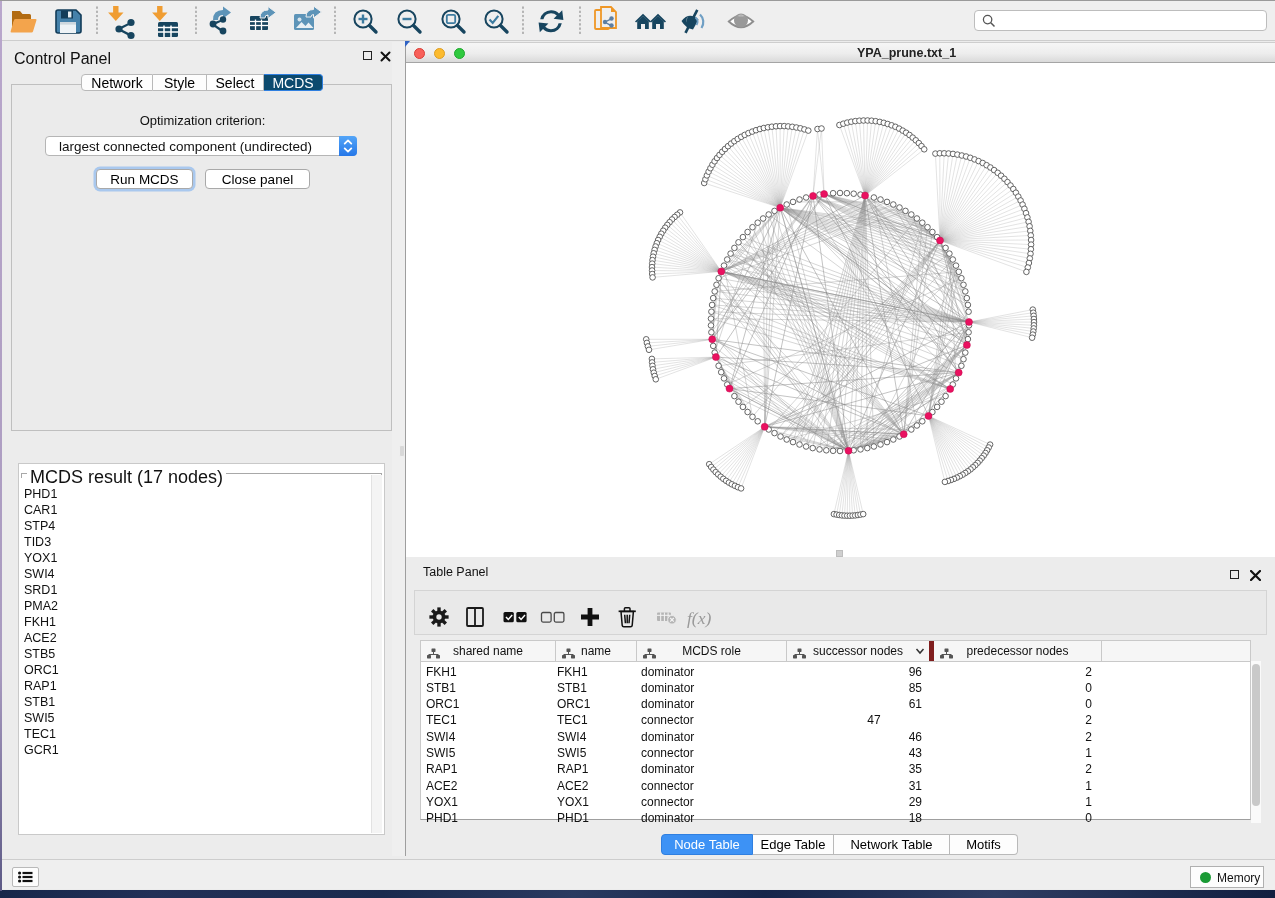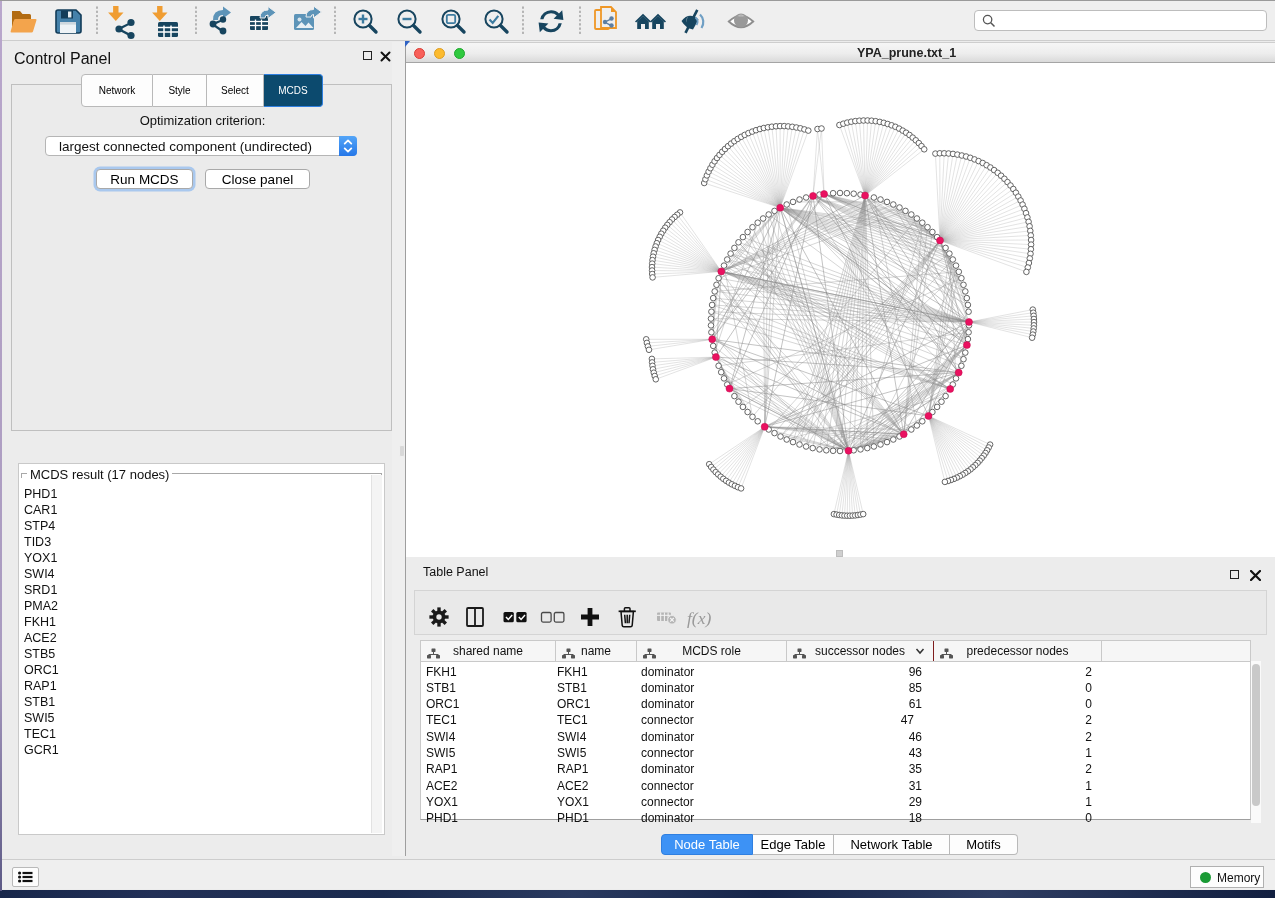--- a/index.html
+++ b/index.html
@@ -167,21 +167,21 @@
 
 <div class="abs" style="left:2px;top:42px;width:390px;height:814px;background:#ececec">
   <div class="abs" style="left:12px;top:8px;font-size:16px;color:#111">Control Panel</div>
   <div class="abs" style="left:361px;top:9px;width:9px;height:9px;border:1.6px solid #222"></div>
   <svg class="abs" style="left:378px;top:9px" width="11" height="11" viewBox="0 0 11 11">
       <path d="M1.5 1.5 L9.5 9.5 M9.5 1.5 L1.5 9.5" stroke="#111" stroke-width="2" stroke-linecap="round"></path>
     </svg>
 
   <div class="abs" style="left:9px;top:42px;width:381px;height:347px;background:#ebebeb;border:1px solid #bfbfbf"></div>
 
-  <div class="abs" style="left:79px;top:32px;height:33px;display:flex;font-size:10px">
+  <div class="abs" style="left:79px;top:32px;height:17px;display:flex;font-size:14px">
     <div style="width:72px;background:#fdfdfd;border:1px solid #b9b9b9;border-radius:4px 0 0 4px;display:flex;align-items:center;justify-content:center">Network</div>
     <div style="width:54px;background:#fdfdfd;border:1px solid #b9b9b9;border-left:none;display:flex;align-items:center;justify-content:center">Style</div>
     <div style="width:57px;background:#fdfdfd;border:1px solid #b9b9b9;border-left:none;display:flex;align-items:center;justify-content:center">Select</div>
     <div style="width:59px;background:#0c4a6e;border:1px solid #2f7fe0;border-left:none;border-radius:0 4px 4px 0;color:#fff;display:flex;align-items:center;justify-content:center">MCDS</div>
   </div>
   <div class="abs" style="left:0;top:71px;width:390px;text-align:center;font-size:13px;color:#111"><span style="margin-left:11px">Optimization criterion:</span></div>
 
   <div class="abs" style="left:43px;top:94px;width:312px;height:20px;background:#fff;border:1px solid #b5b5b5;border-radius:4px;font-size:13.5px;color:#111;line-height:19px;padding-left:13px">largest connected component (undirected)
     <div class="abs" style="right:-1px;top:-1px;width:18px;height:20px;background:linear-gradient(180deg,#53a5f8,#2577e8);border-radius:0 4px 4px 0">
       <svg width="18" height="20" viewBox="0 0 18 20" fill="none" stroke="#fff" stroke-width="1.8" stroke-linecap="round" stroke-linejoin="round">
@@ -191,21 +191,21 @@
     </div>
   </div>
 
   <div class="abs" style="left:94px;top:127px;width:97px;height:20px;background:#fff;border:1px solid #a9a9a9;border-radius:4px;box-shadow:0 0 0 2.5px #a9c8ee;font-size:13.5px;text-align:center;line-height:19px">Run MCDS</div>
   <div class="abs" style="left:203px;top:127px;width:105px;height:20px;background:#fff;border:1px solid #a9a9a9;border-radius:4px;font-size:13.5px;text-align:center;line-height:19px">Close panel</div>
 
   <div class="abs" style="left:16px;top:421px;width:367px;height:372px;background:#fff;border:1px solid #c9c9c9"></div>
   <div class="abs" style="left:19px;top:431px;width:361px;height:1px;background:#a8a8a8"></div>
   <div class="abs" style="left:19px;top:431px;width:1px;height:5px;background:#a8a8a8"></div>
   <div class="abs" style="left:379px;top:431px;width:1px;height:5px;background:#a8a8a8"></div>
-  <div class="abs" style="left:25px;top:425px;background:#fff;padding:0 3px;font-size:13px;color:#111">MCDS result (17 nodes)</div>
+  <div class="abs" style="left:25px;top:425px;background:#fff;padding:0 3px;font-size:18px;color:#111">MCDS result (17 nodes)</div>
   <div class="abs" style="left:369px;top:433px;width:11px;height:358px;background:#f4f4f4;border-left:1px solid #e2e2e2"></div>
   <div class="abs" style="left:22px;top:444px;font-size:12.5px;color:#111;line-height:16px">PHD1<br>CAR1<br>STP4<br>TID3<br>YOX1<br>SWI4<br>SRD1<br>PMA2<br>FKH1<br>ACE2<br>STB5<br>ORC1<br>RAP1<br>STB1<br>SWI5<br>TEC1<br>GCR1</div>
 </div>
 
 <div class="abs" style="left:392px;top:42px;width:13px;height:814px;background:#efefef"></div>
 <div class="abs" style="left:405px;top:42px;width:1px;height:814px;background:#9e9e9e"></div>
 <div class="abs" style="left:399px;top:445px;width:6px;height:12px;background:#d8d8d8;border:1px solid #efefef;border-radius:2px"></div>
 
 <div class="abs" style="left:406px;top:42px;width:869px;height:515px;background:#fff">
   <div class="abs" style="left:0;top:0;width:869px;height:21px;background:linear-gradient(180deg,#f6f6f6,#ededed 55%,#dadada);border-top:1px solid #cecece;border-bottom:1px solid #a5a5a5">
@@ -1062,21 +1062,21 @@
           <path d="M245.2 14 l3.6 3.6 M248.8 14 l-3.6 3.6" stroke="#fff" stroke-width="1.2"></path>
         </g>
       <text x="262" y="19.5" font-size="17.5" font-style="italic" fill="#999" font-family="Liberation Serif,serif">f(x)</text>
     </svg>
   </div>
 
   <div class="abs" style="left:14px;top:83px;width:831px;height:22px;background:#f6f6f6;border:1px solid #c9c9c9">
     <div class="abs" style="left:0;top:0;width:135px;height:20px;border-right:1px solid #c9c9c9;text-align:center;font-size:12px;line-height:20px;color:#111">shared name</div>
     <div class="abs" style="left:135px;top:0;width:81px;height:20px;border-right:1px solid #c9c9c9;text-align:center;font-size:12px;line-height:20px;color:#111">name</div>
     <div class="abs" style="left:216px;top:0;width:150px;height:20px;border-right:1px solid #c9c9c9;text-align:center;font-size:12px;line-height:20px;color:#111">MCDS role</div>
-    <div class="abs" style="left:366px;top:0;width:147px;height:20px;border-right:1px solid #7f1d1d;text-align:center;font-size:12px;line-height:20px;color:#111">successor nodes</div>
+    <div class="abs" style="left:366px;top:0;width:147px;height:20px;border-right:5px solid #7f1d1d;text-align:center;font-size:12px;line-height:20px;color:#111">successor nodes</div>
     <div class="abs" style="left:513px;top:0;width:168px;height:20px;border-right:1px solid #c9c9c9;text-align:center;font-size:12px;line-height:20px;color:#111">predecessor nodes</div>
     <span class="abs" style="left:6px;top:4px"><svg width="13" height="11" viewBox="0 0 13 11">
           <g fill="#555">
             <rect x="4.5" y="0.5" width="4" height="3.4" rx="0.6"></rect>
             <rect x="0" y="7" width="4" height="3.4" rx="0.6"></rect>
             <rect x="9" y="7" width="4" height="3.4" rx="0.6"></rect>
             <path d="M6 4 h1 v2 h-1z M1.5 6 h1 v1.5 h-1 z M10.5 6 h1 v1.5 h-1z M1.5 6 h10 v1 h-10z"></path>
           </g>
         </svg></span>
     <span class="abs" style="left:141px;top:4px"><svg width="13" height="11" viewBox="0 0 13 11">
@@ -1145,21 +1145,21 @@
       <span class="abs" style="left:20px">ORC1</span>
     <span class="abs" style="left:151px">ORC1</span>
     <span class="abs" style="left:235px">dominator</span>
       <span class="abs" style="left:400px;width:116px;text-align:right">61</span>
     <span class="abs" style="left:560px;width:126px;text-align:right">0</span>
   </div>
 <div class="abs" style="left:406px;top:712px;width:845px;height:16px;font-size:12px;line-height:16px;color:#111">
       <span class="abs" style="left:20px">TEC1</span>
     <span class="abs" style="left:151px">TEC1</span>
     <span class="abs" style="left:235px">connector</span>
-      <span class="abs" style="left:392px;width:116px;text-align:right">47</span>
+      <span class="abs" style="left:410px;width:116px;text-align:center">47</span>
     <span class="abs" style="left:560px;width:126px;text-align:right">2</span>
   </div>
 <div class="abs" style="left:406px;top:729px;width:845px;height:16px;font-size:12px;line-height:16px;color:#111">
       <span class="abs" style="left:20px">SWI4</span>
     <span class="abs" style="left:151px">SWI4</span>
     <span class="abs" style="left:235px">dominator</span>
       <span class="abs" style="left:400px;width:116px;text-align:right">46</span>
     <span class="abs" style="left:560px;width:126px;text-align:right">2</span>
   </div>
 <div class="abs" style="left:406px;top:745px;width:845px;height:16px;font-size:12px;line-height:16px;color:#111">

